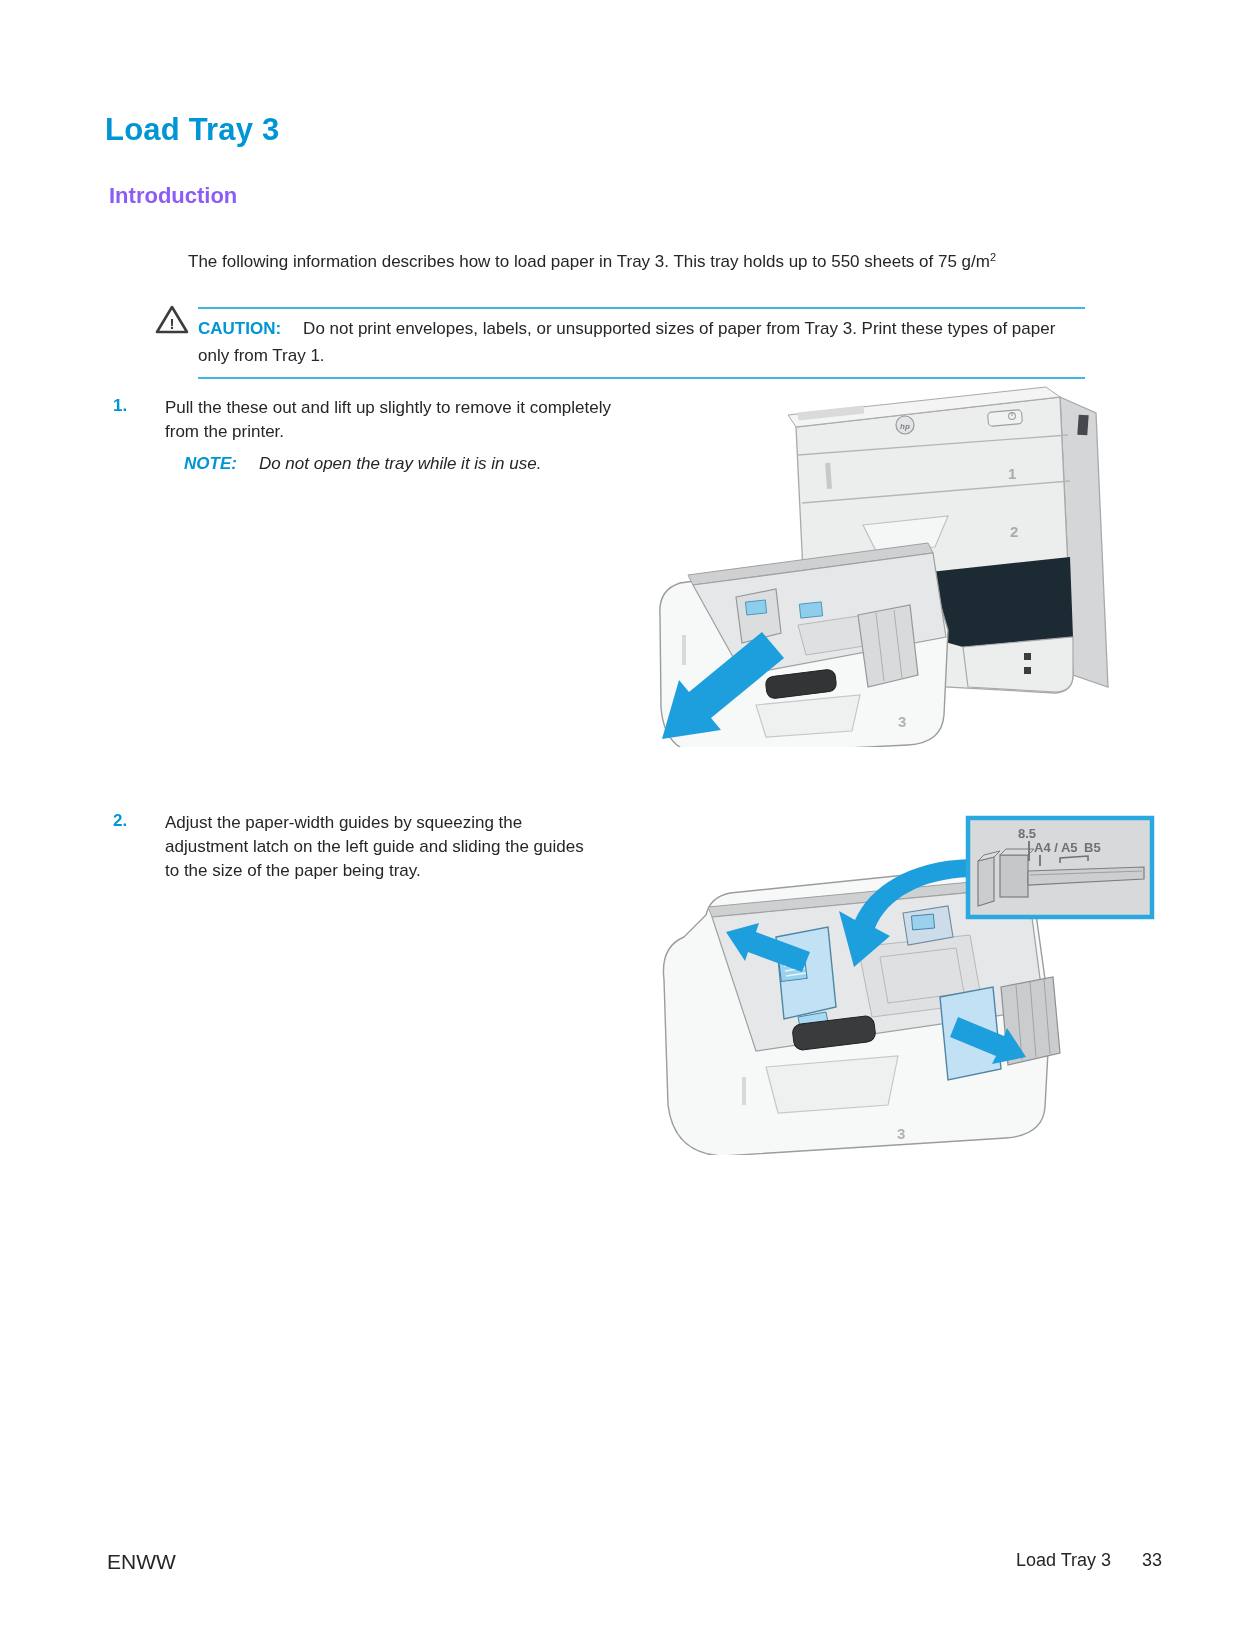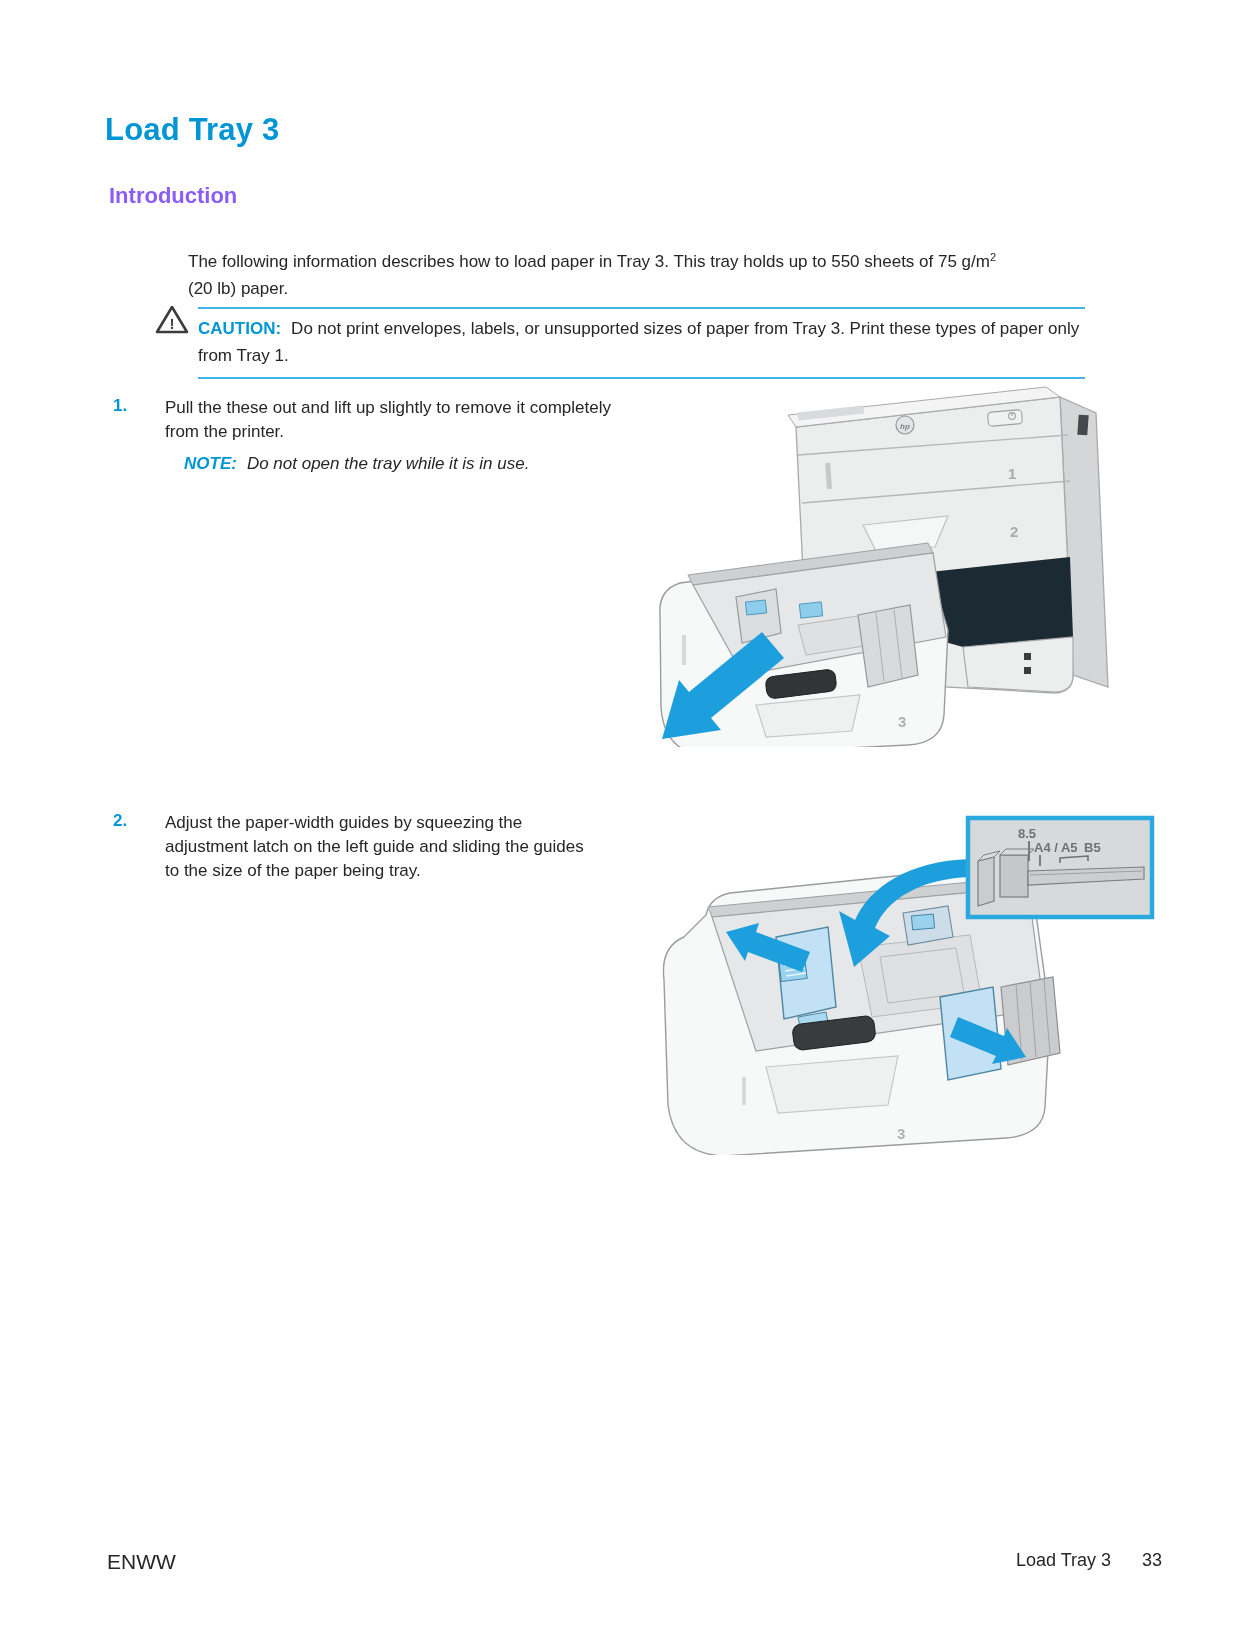--- a/index.html
+++ b/index.html
@@ -4,42 +4,42 @@
 <style>
   html,body{margin:0;padding:0;background:#ffffff;}
   body{width:1239px;height:1650px;position:relative;font-family:"Liberation Sans",sans-serif;color:#262626;overflow:hidden;}
   .abs{position:absolute;}
   h1.title{left:105px;top:112px;font-size:31px;font-weight:700;color:#0096d6;margin:0;letter-spacing:.2px;}
   h2.section{left:105px;top:179px;font-size:22px;font-weight:700;color:#8b5cf6;margin:4px;}
   .intro{left:188px;top:227px;width:890px;font-size:17px;line-height:27px;}
   .intro sup{font-size:11px;vertical-align:6px;}
   .intro .line2{display:block;}
   .caution-block{left:198px;top:307px;width:887px;border-top:2px solid #41b6e6;border-bottom:2px solid #41b6e6;padding:6px 0 8px 0;font-size:17px;line-height:27px;}
-  .caution-label,.note-label{color:#0096d6;font-weight:700;margin-right:10px;}
+  .caution-label,.note-label{color:#0096d6;font-weight:700;margin-right:22px;}
   .caution-tri{left:154px;top:303px;}
   .stepnum{font-size:17px;font-weight:700;color:#0096d6;}
   .step1-num{left:113px;top:396px;}
   .step1-text{left:165px;top:396px;width:450px;font-size:17px;line-height:24px;}
   .step1-note{left:184px;top:452px;width:440px;font-size:17px;line-height:24px;font-style:italic;}
   .step2-num{left:113px;top:811px;}
   .step2-text{left:165px;top:811px;width:420px;font-size:17px;line-height:24px;}
   .fig1{left:648px;top:375px;}
   .fig2{left:648px;top:765px;}
   .footer-left{left:107px;top:1550px;font-size:21px;}
   .footer-right{top:1550px;right:77px;font-size:18px;}
   .footer-right .sec{margin-right:31px;}
   svg text{font-family:"Liberation Sans",sans-serif;}
 </style>
 </head>
 <body>
 
 <h1 class="abs title">Load Tray 3</h1>
 <h2 class="abs section">Introduction</h2>
 
-<p class="abs intro"><span>The following information describes how to load paper in Tray 3. This tray holds up to 550 sheets of 75 g/m</span><sup>2</sup><span class="line2">(20 lb) paper.</span></p>
+<p class="abs intro"><span>The following information describes how to load paper in Tray 3. This tray holds up to 550 sheets of 75 g/m</span><sup>2</sup></p>
 
 <svg class="abs caution-tri" width="36" height="34" viewBox="0 0 36 34">
   <path d="M18 4 L33 29 L3 29 Z" fill="none" stroke="#3c3c3c" stroke-width="2.6" stroke-linejoin="round"></path>
   <text x="18" y="26" text-anchor="middle" font-size="15" font-weight="700" fill="#3c3c3c">!</text>
 </svg>
 
 <div class="abs caution-block"><span class="caution-label">CAUTION:</span><span>Do not print envelopes, labels, or unsupported sizes of paper from Tray 3. Print these types of paper only from Tray 1.</span></div>
 
 <div class="abs stepnum step1-num">1.</div>
 <div class="abs step1-text">Pull the these out and lift up slightly to remove it completely from the printer.</div>

